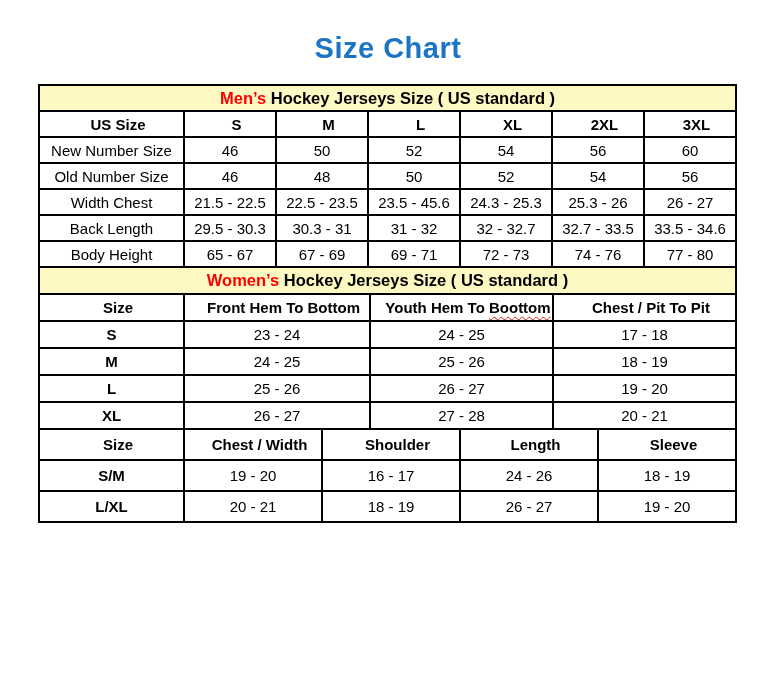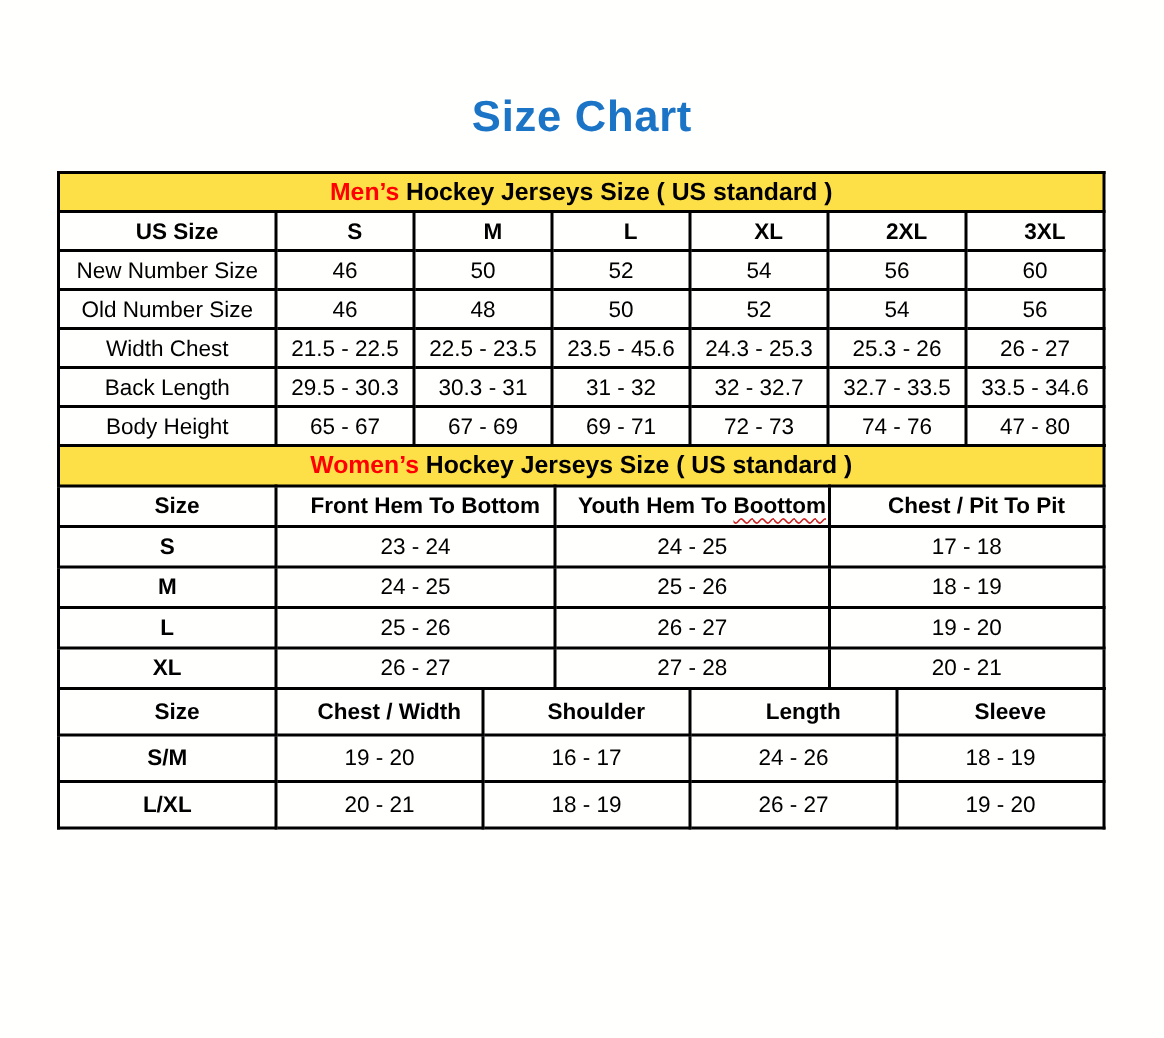--- a/index.html
+++ b/index.html
@@ -8,21 +8,21 @@
     width: 776px;
     height: 692px;
     background: #fffffe;
     font-family: "Liberation Sans", sans-serif;
     color: #000;
     overflow: hidden;
     box-sizing: border-box;
   }
   .title {
     margin: 0;
-    padding-top: 62px;
+    padding-top: 32px;
     text-align: center;
     font-size: 29px;
     font-weight: bold;
     color: #1b74c5;
     letter-spacing: 0.5px;
   }
   .chart-wrap {
     width: 697px;
     margin: 19px 0 0 38px;
   }
@@ -35,21 +35,21 @@
   td, th {
     border: 2px solid #000;
     text-align: center;
     vertical-align: middle;
     font-size: 15px;
     padding: 0;
     overflow: hidden;
     white-space: nowrap;
   }
   .band-cell {
-    background: #fde047;
+    background: #fef9c3;
     font-weight: bold;
     font-size: 16.5px;
     height: 37px;
   }
   .band-hl { color: #ff0000; }
   .hdr { font-weight: bold; height: 24px; padding-left: 13px; }
   .lbl { font-weight: bold; }
   .men-tbl td { height: 24px; }
   .women-tbl td { height: 25px; }
   .youth-tbl td { height: 29px; }
@@ -130,21 +130,21 @@
         <td>32.7 - 33.5</td>
         <td>33.5 - 34.6</td>
       </tr>
       <tr>
         <td class="row-label">Body Height</td>
         <td>65 - 67</td>
         <td>67 - 69</td>
         <td>69 - 71</td>
         <td>72 - 73</td>
         <td>74 - 76</td>
-        <td>47 - 80</td>
+        <td>77 - 80</td>
       </tr>
     </tbody>
       </table>
 
     <table class="women-tbl">
       <colgroup>
         <col style="width:145px">
           <col style="width:186px">
           <col style="width:183px">
           <col style="width:183px">

